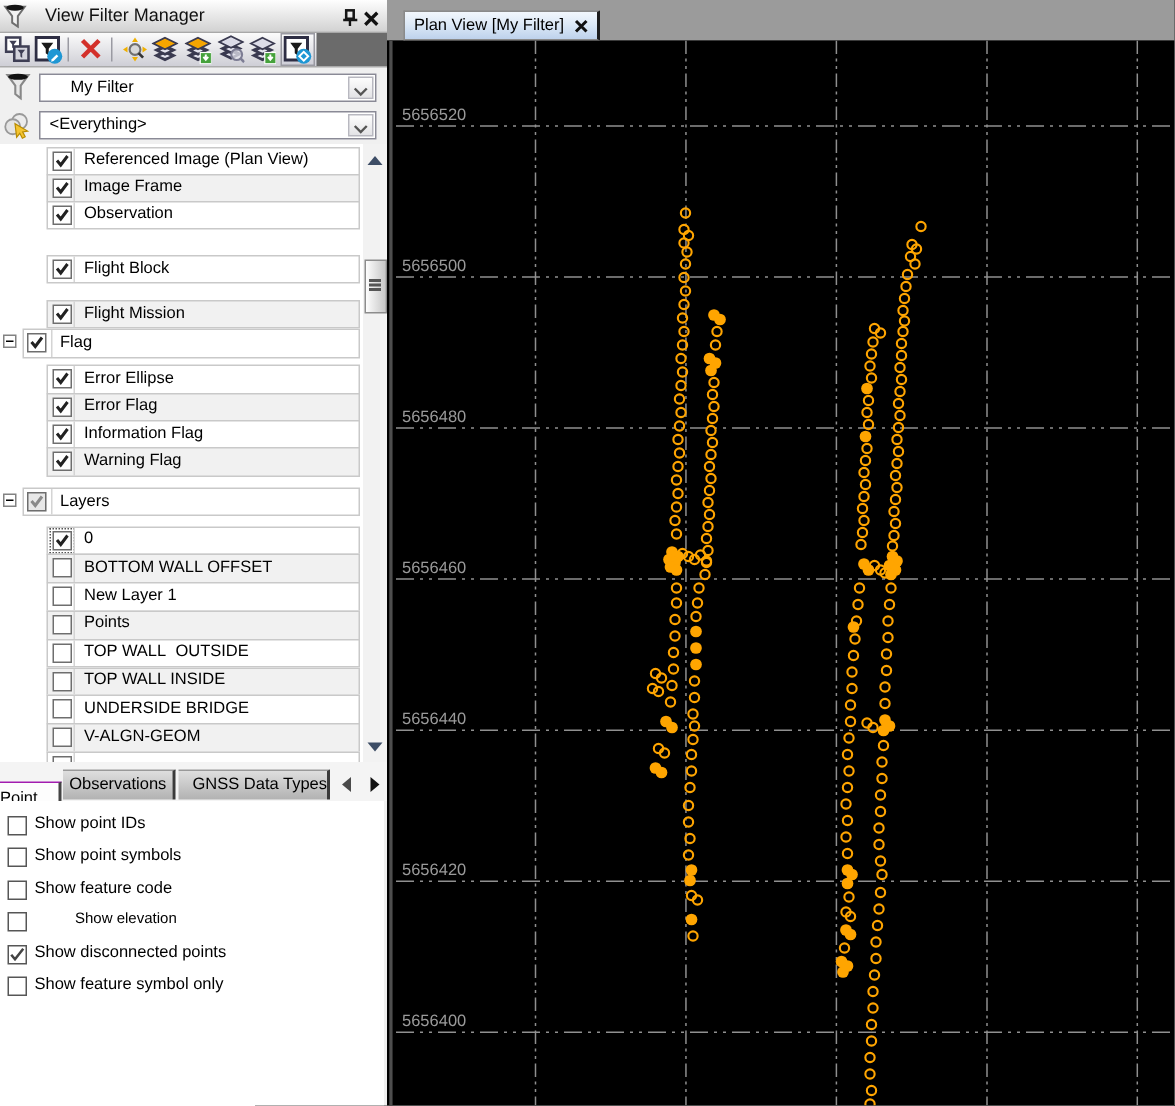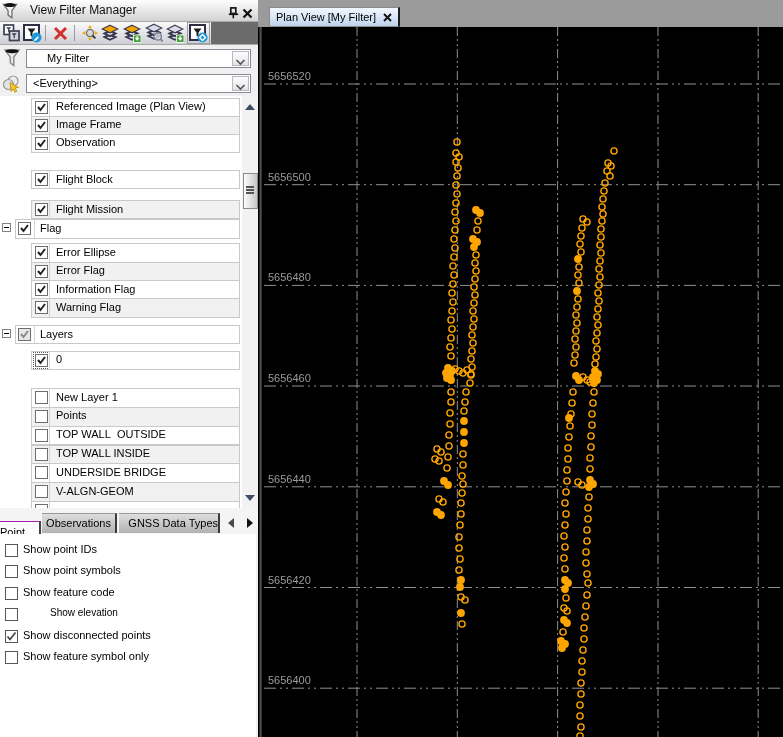--- a/index.html
+++ b/index.html
@@ -224,20 +224,25 @@
         <div style="position:absolute;left:24px;top:2px;font-size:11px;color:#000;white-space:nowrap;">Layers</div>
       </div>
       <div style="position:absolute;left:31px;top:254.5px;width:209px;height:19.8px;background:#fff;border:1px solid #c9c9c9;box-sizing:border-box;">
         <div style="position:absolute;left:3px;top:2px;width:13px;height:13px;background:#fff;border:1px solid #6e6e6e;box-sizing:border-box;outline:1px dotted #555;outline-offset:1px;">
           <svg width="11" height="11" style="position:absolute;left:0px;top:0px">
             <path d="M2 5 L4.5 8 L9 2" stroke="#222" stroke-width="2" fill="none"></path>
           </svg>
         </div>
         <div style="position:absolute;left:16.5px;top:0;width:1px;height:100%;background:#d4d4d4;"></div>
         <div style="position:absolute;left:24px;top:1.5px;font-size:11px;color:#000;white-space:nowrap;">0</div>
+      </div>
+      <div style="position:absolute;left:31px;top:273.3px;width:209px;height:19.8px;background:#f1f1f1;border:1px solid #c9c9c9;box-sizing:border-box;">
+        <div style="position:absolute;left:3px;top:2px;width:13px;height:13px;background:#fff;border:1px solid #6e6e6e;box-sizing:border-box;"></div>
+        <div style="position:absolute;left:16.5px;top:0;width:1px;height:100%;background:#d4d4d4;"></div>
+        <div style="position:absolute;left:24px;top:1.5px;font-size:11px;color:#000;white-space:nowrap;">BOTTOM WALL OFFSET</div>
       </div>
       <div style="position:absolute;left:31px;top:292.1px;width:209px;height:19.8px;background:#fff;border:1px solid #c9c9c9;box-sizing:border-box;">
         <div style="position:absolute;left:3px;top:2px;width:13px;height:13px;background:#fff;border:1px solid #6e6e6e;box-sizing:border-box;"></div>
         <div style="position:absolute;left:16.5px;top:0;width:1px;height:100%;background:#d4d4d4;"></div>
         <div style="position:absolute;left:24px;top:1.5px;font-size:11px;color:#000;white-space:nowrap;">New Layer 1</div>
       </div>
       <div style="position:absolute;left:31px;top:310.9px;width:209px;height:19.8px;background:#f1f1f1;border:1px solid #c9c9c9;box-sizing:border-box;">
         <div style="position:absolute;left:3px;top:2px;width:13px;height:13px;background:#fff;border:1px solid #6e6e6e;box-sizing:border-box;"></div>
         <div style="position:absolute;left:16.5px;top:0;width:1px;height:100%;background:#d4d4d4;"></div>
         <div style="position:absolute;left:24px;top:1.5px;font-size:11px;color:#000;white-space:nowrap;">Points</div>

